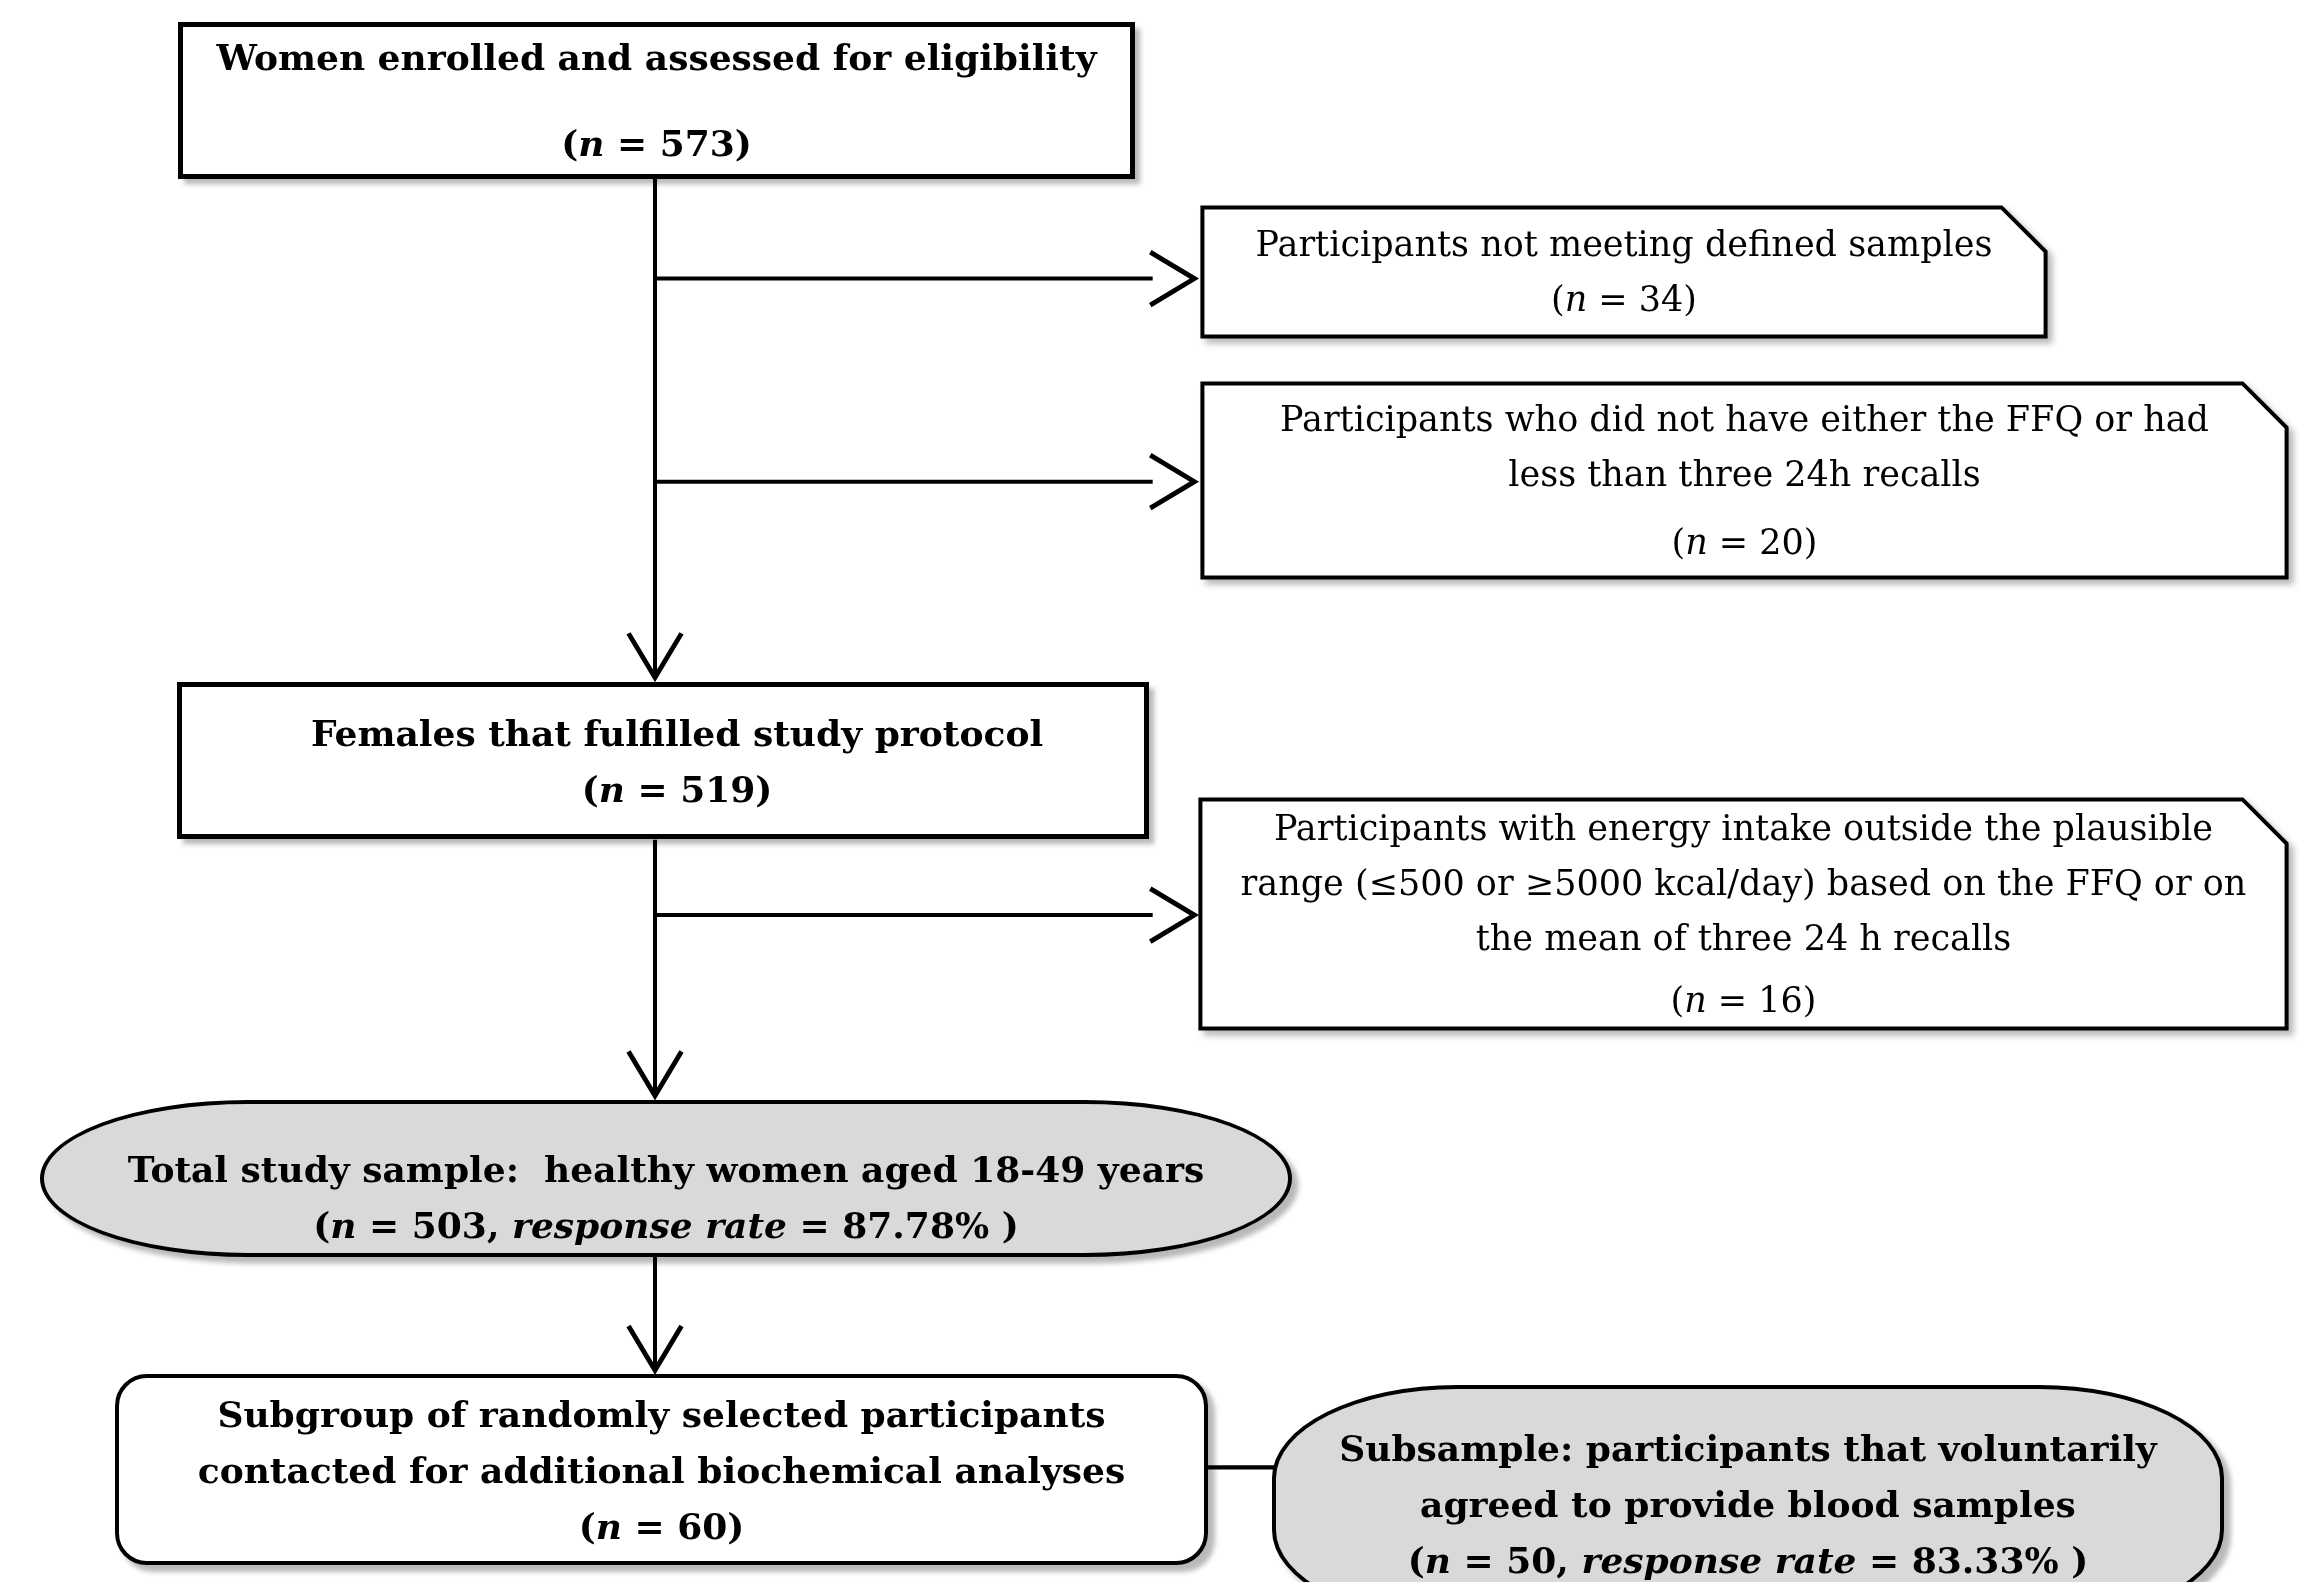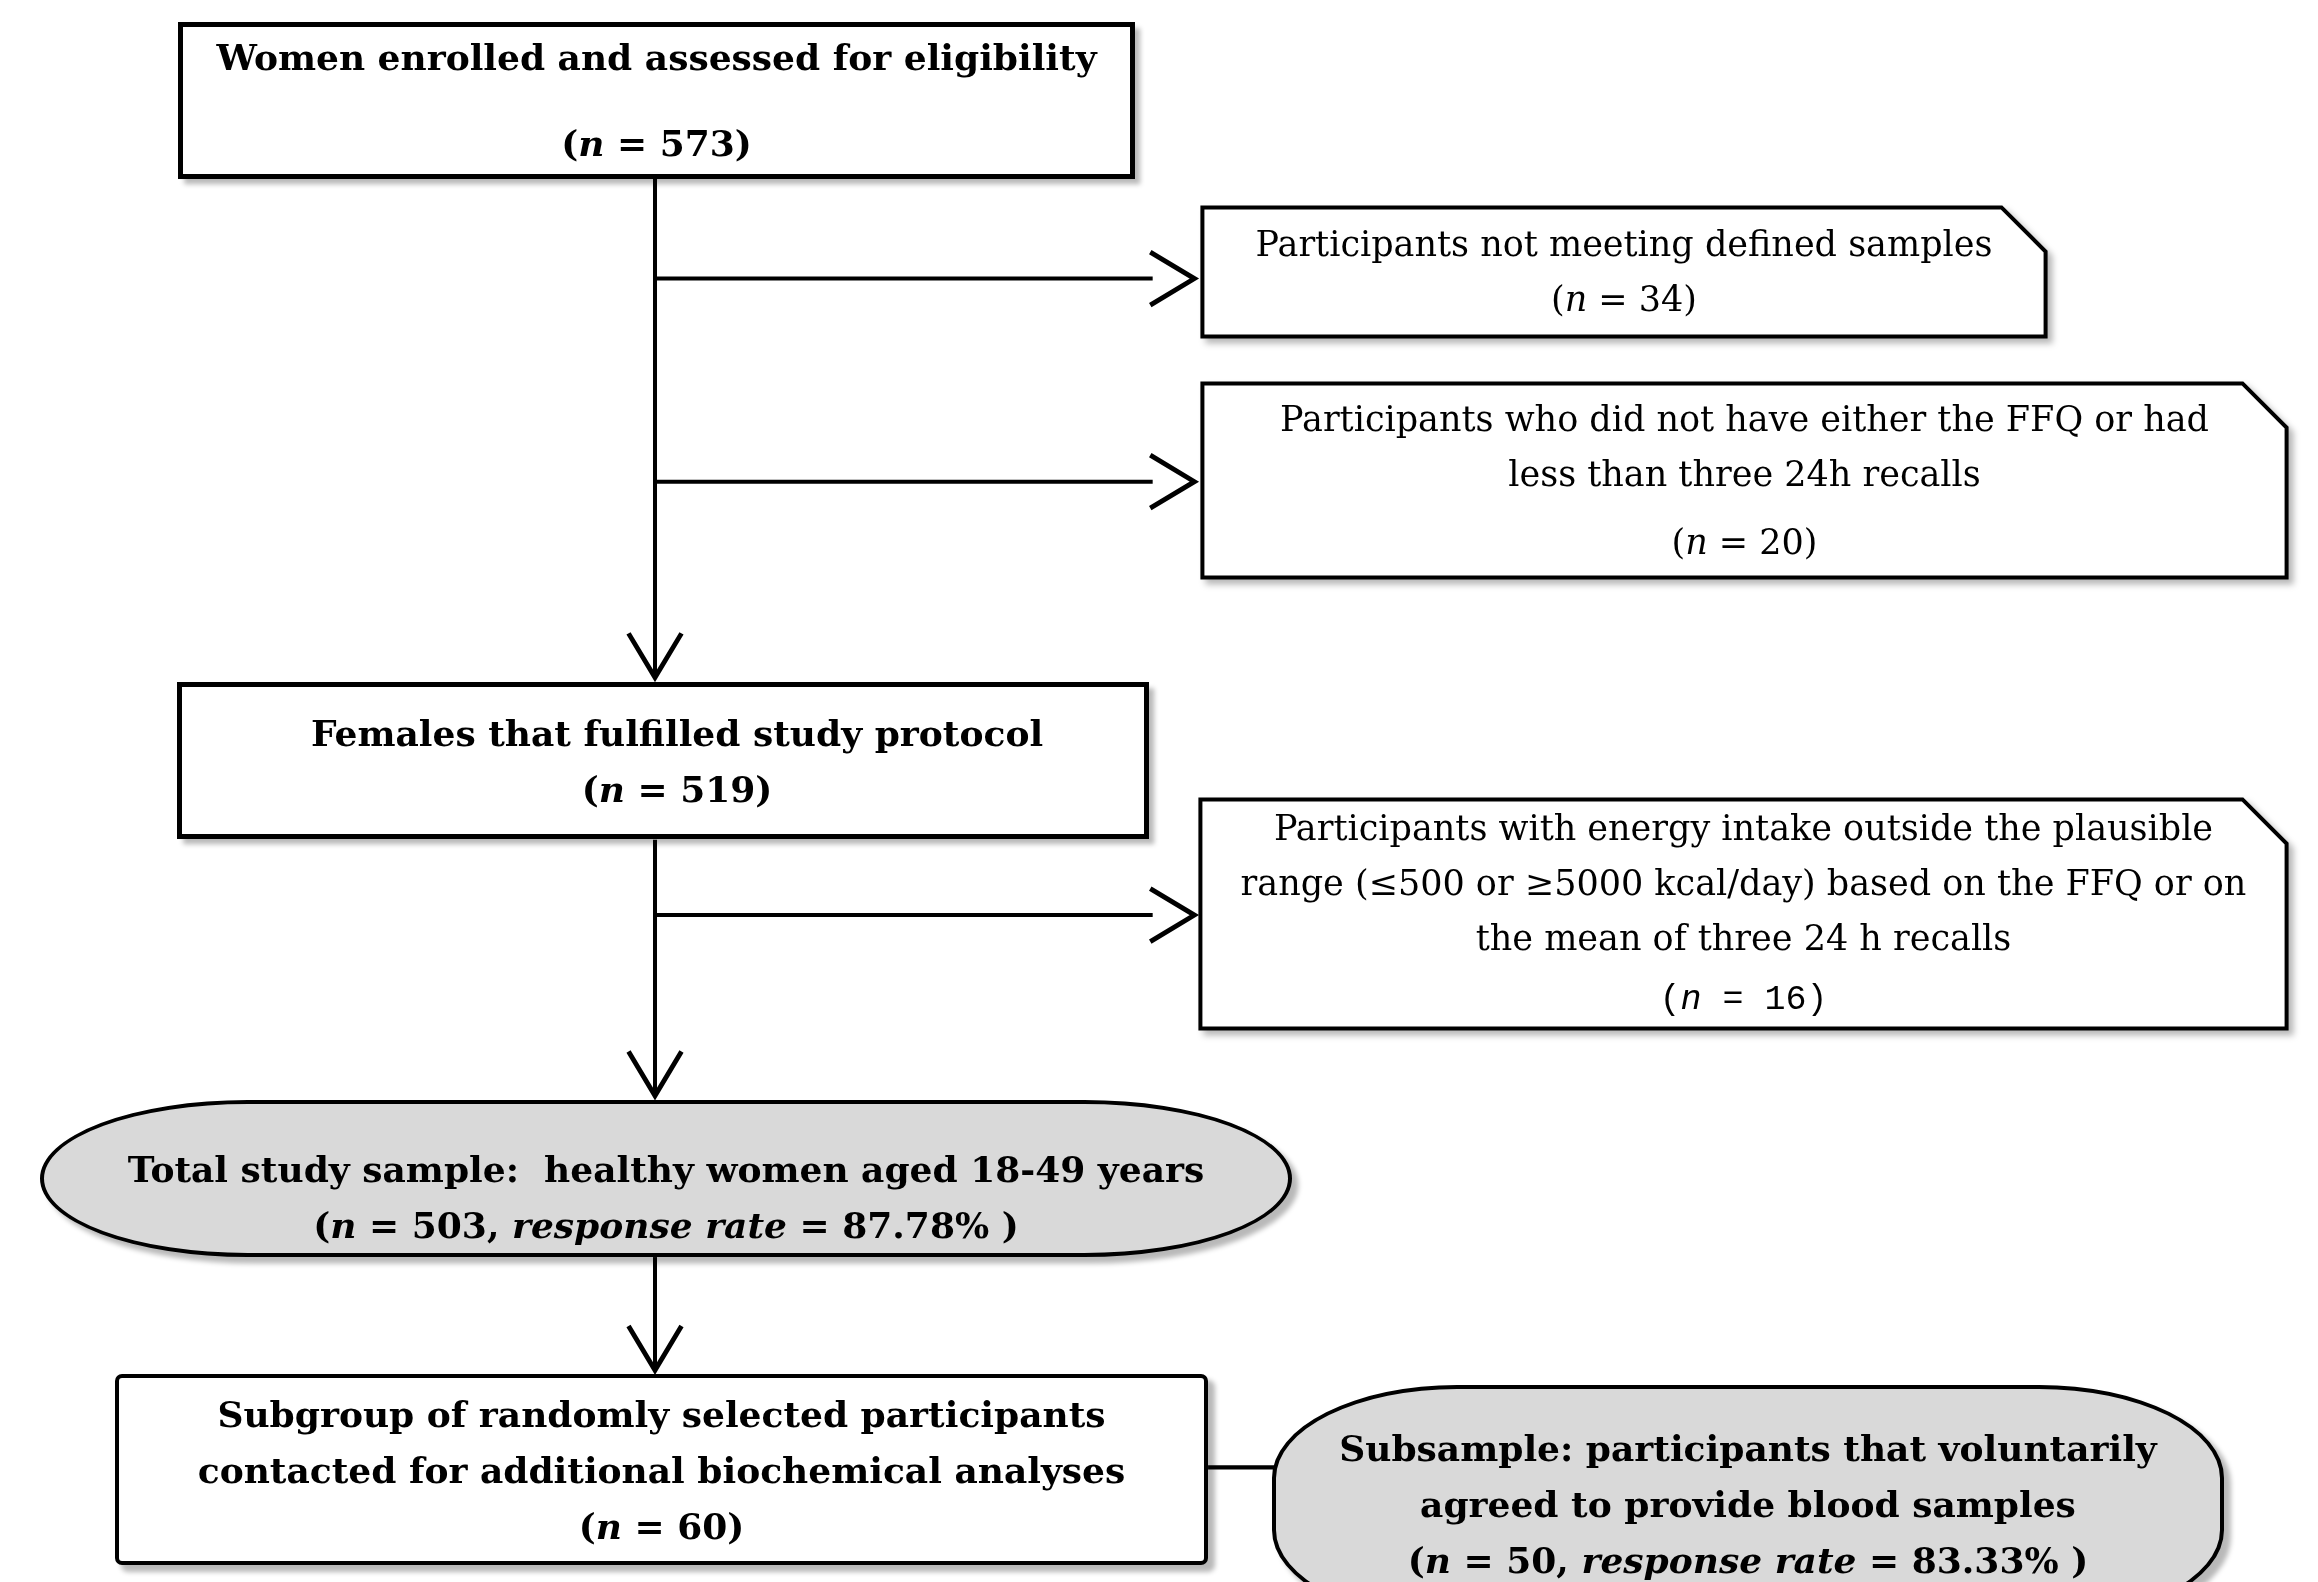--- a/index.html
+++ b/index.html
@@ -27,21 +27,21 @@
     box-sizing:border-box;
   }
   .rect{
     background:var(--box-fill);
     border:5.6px solid var(--ink);
     box-shadow:6.4px 6.4px 4.8px rgba(0,0,0,0.28);
   }
   .rounded{
     background:var(--box-fill);
     border:4.8px solid var(--ink);
-    border-radius:7px;
+    border-radius:32px;
     box-shadow:6.4px 6.4px 4.8px rgba(0,0,0,0.28);
   }
   .stadium{
     background:var(--highlight);
     border:4.8px solid var(--ink);
     box-shadow:6.4px 6.4px 4.8px rgba(0,0,0,0.28);
   }
   .stadium.s1{border-radius:209px / 79px;justify-content:flex-end;}
   .stadium.s2{border-radius:185px / 93px;}
 
@@ -55,21 +55,21 @@
     display:flex;flex-direction:column;justify-content:center;align-items:center;
     width:100%;height:100%;
   }
 
   .line{display:block;white-space:pre-wrap;}
   .line span{white-space:pre-wrap;}
   .bold-text .line{font-size:36px;line-height:56px;font-weight:700;}
   .reg-text .line{font-size:35px;line-height:55px;font-weight:400;}
   .it{font-style:italic;}
   .gap-md{margin-top:13px;}
-  .gap-sm{margin-top:7px;font-family:Liberation Mono, monospace;}
+  .gap-sm{margin-top:7px;}
 </style>
 </head>
 <body>
 
 <div class="canvas">
 
   <svg id="connectors" width="2319" height="1583" viewBox="0 0 2889 1972">
     <g>
       <line x1="816" y1="223" x2="816" y2="842" stroke-width="5"></line>
       <polyline points="783,789 816,844 849,789" stroke-width="6"></polyline>

